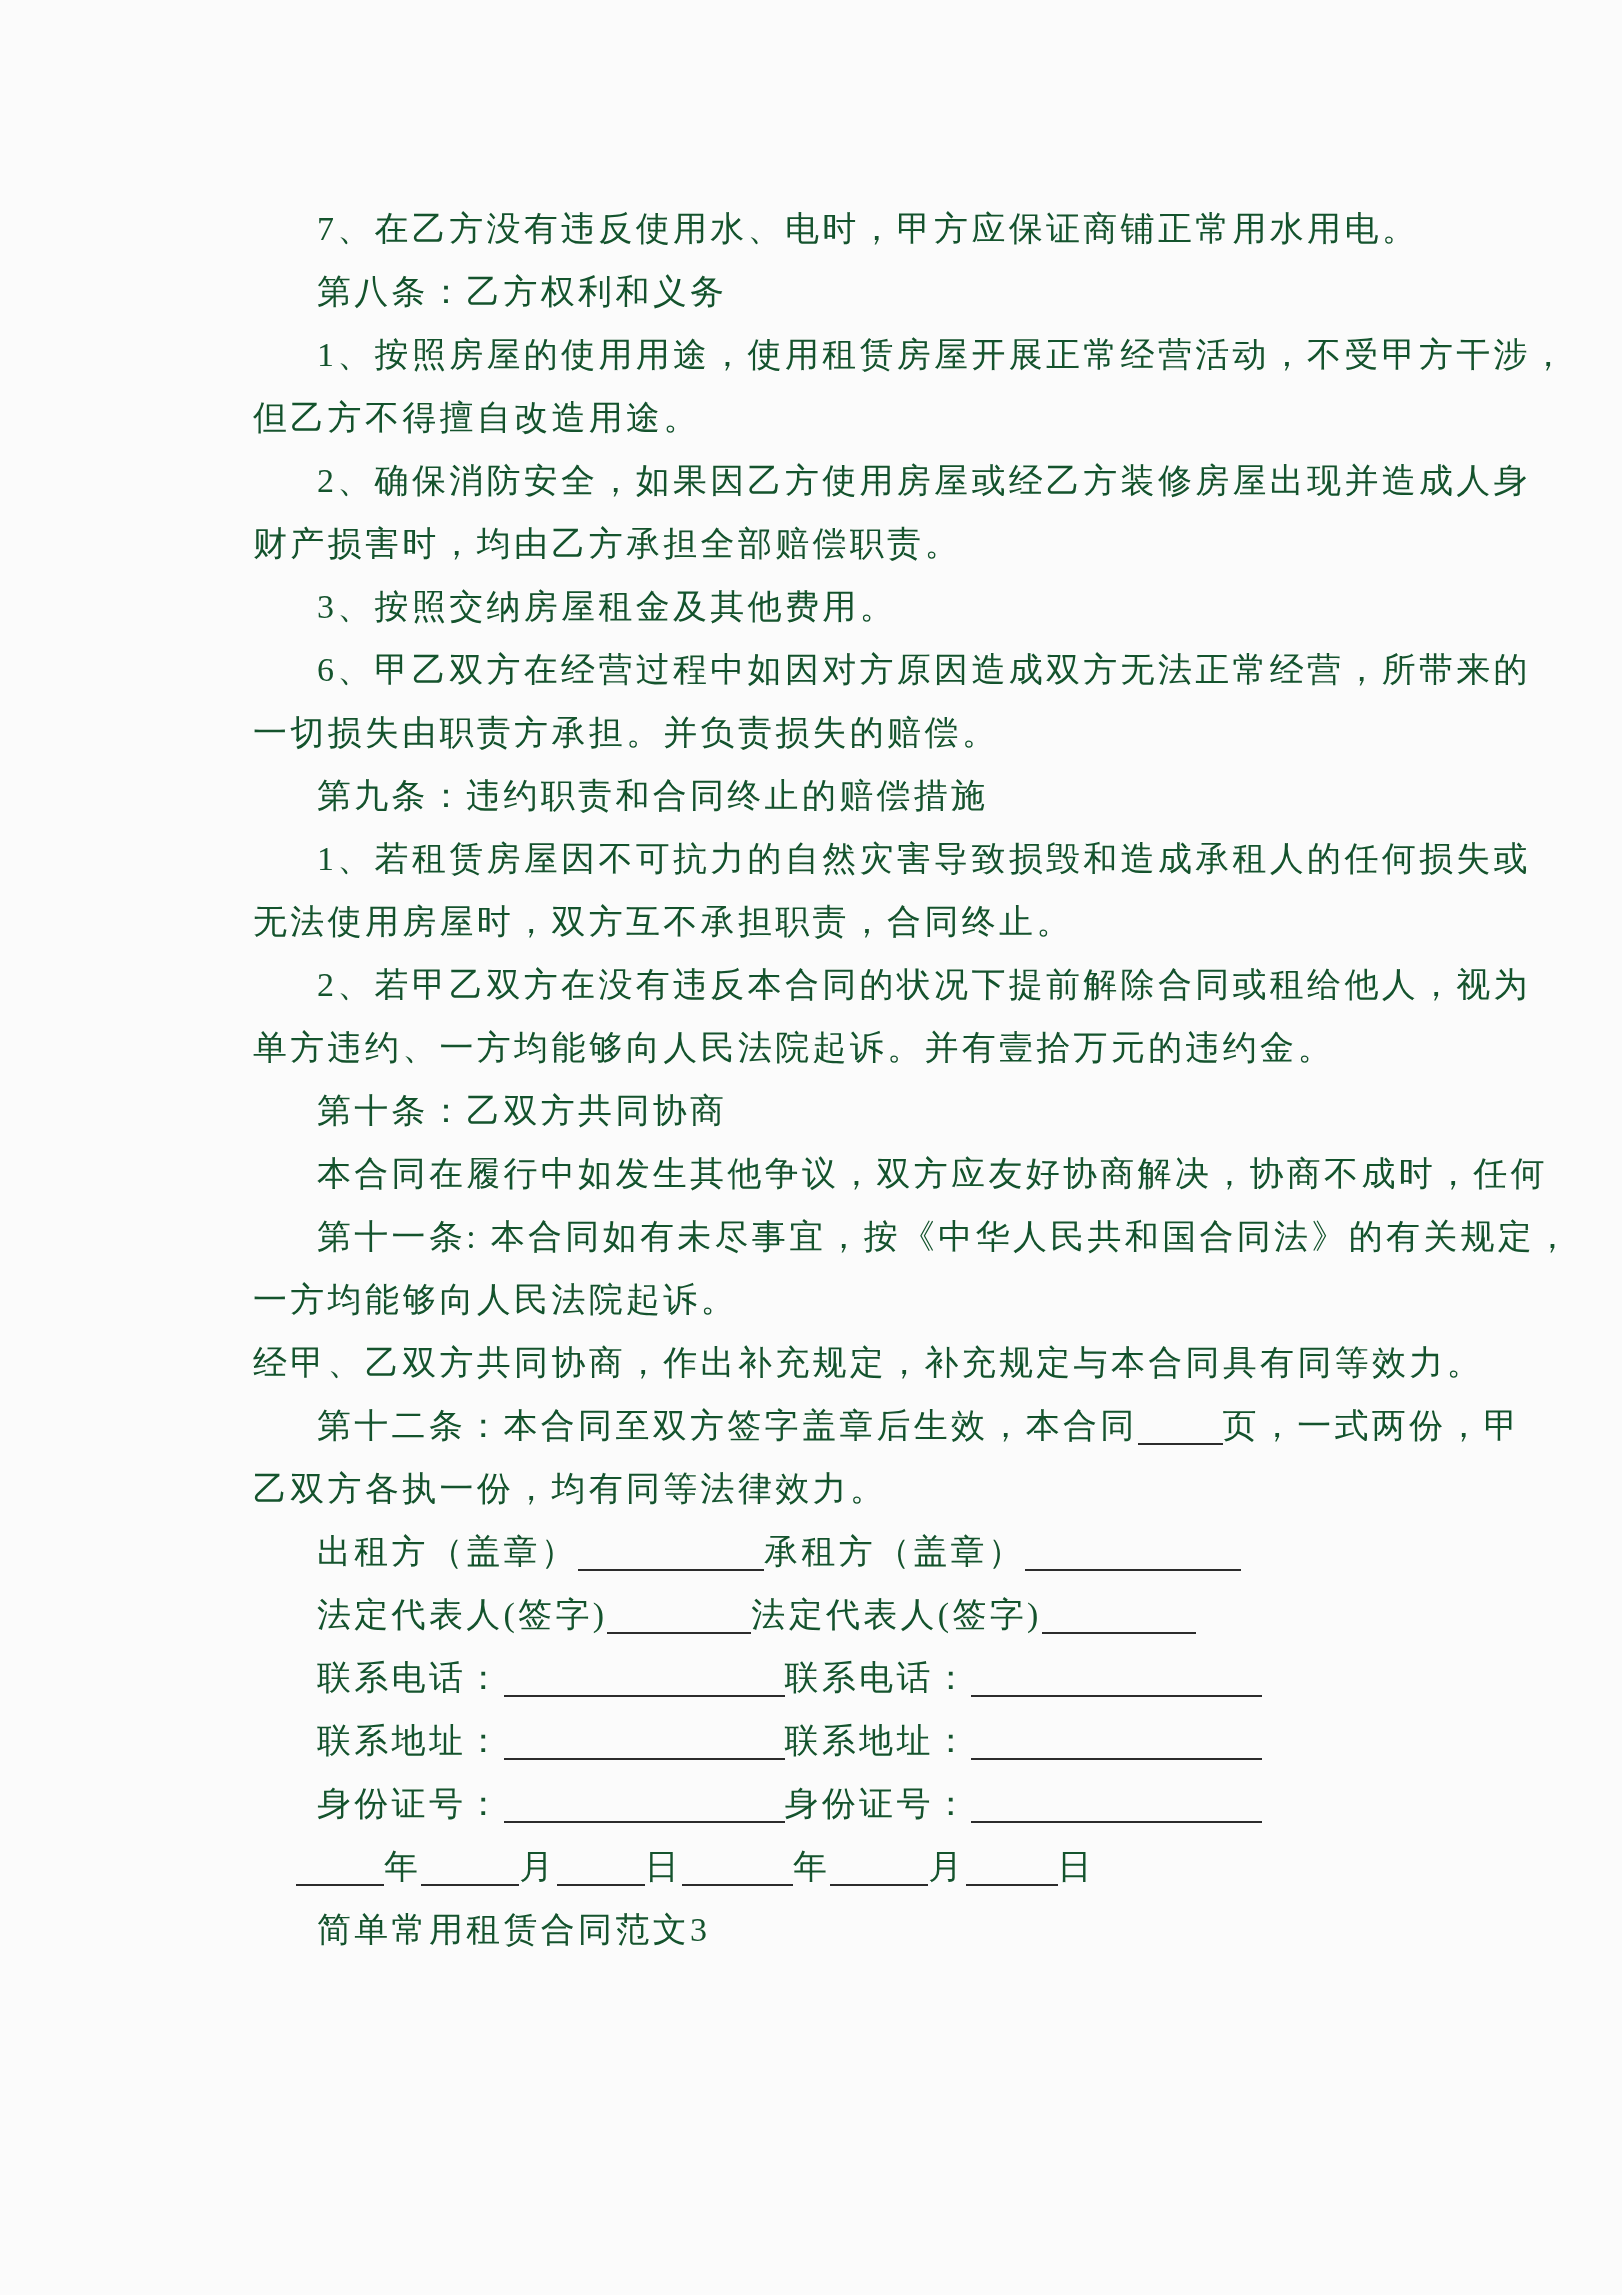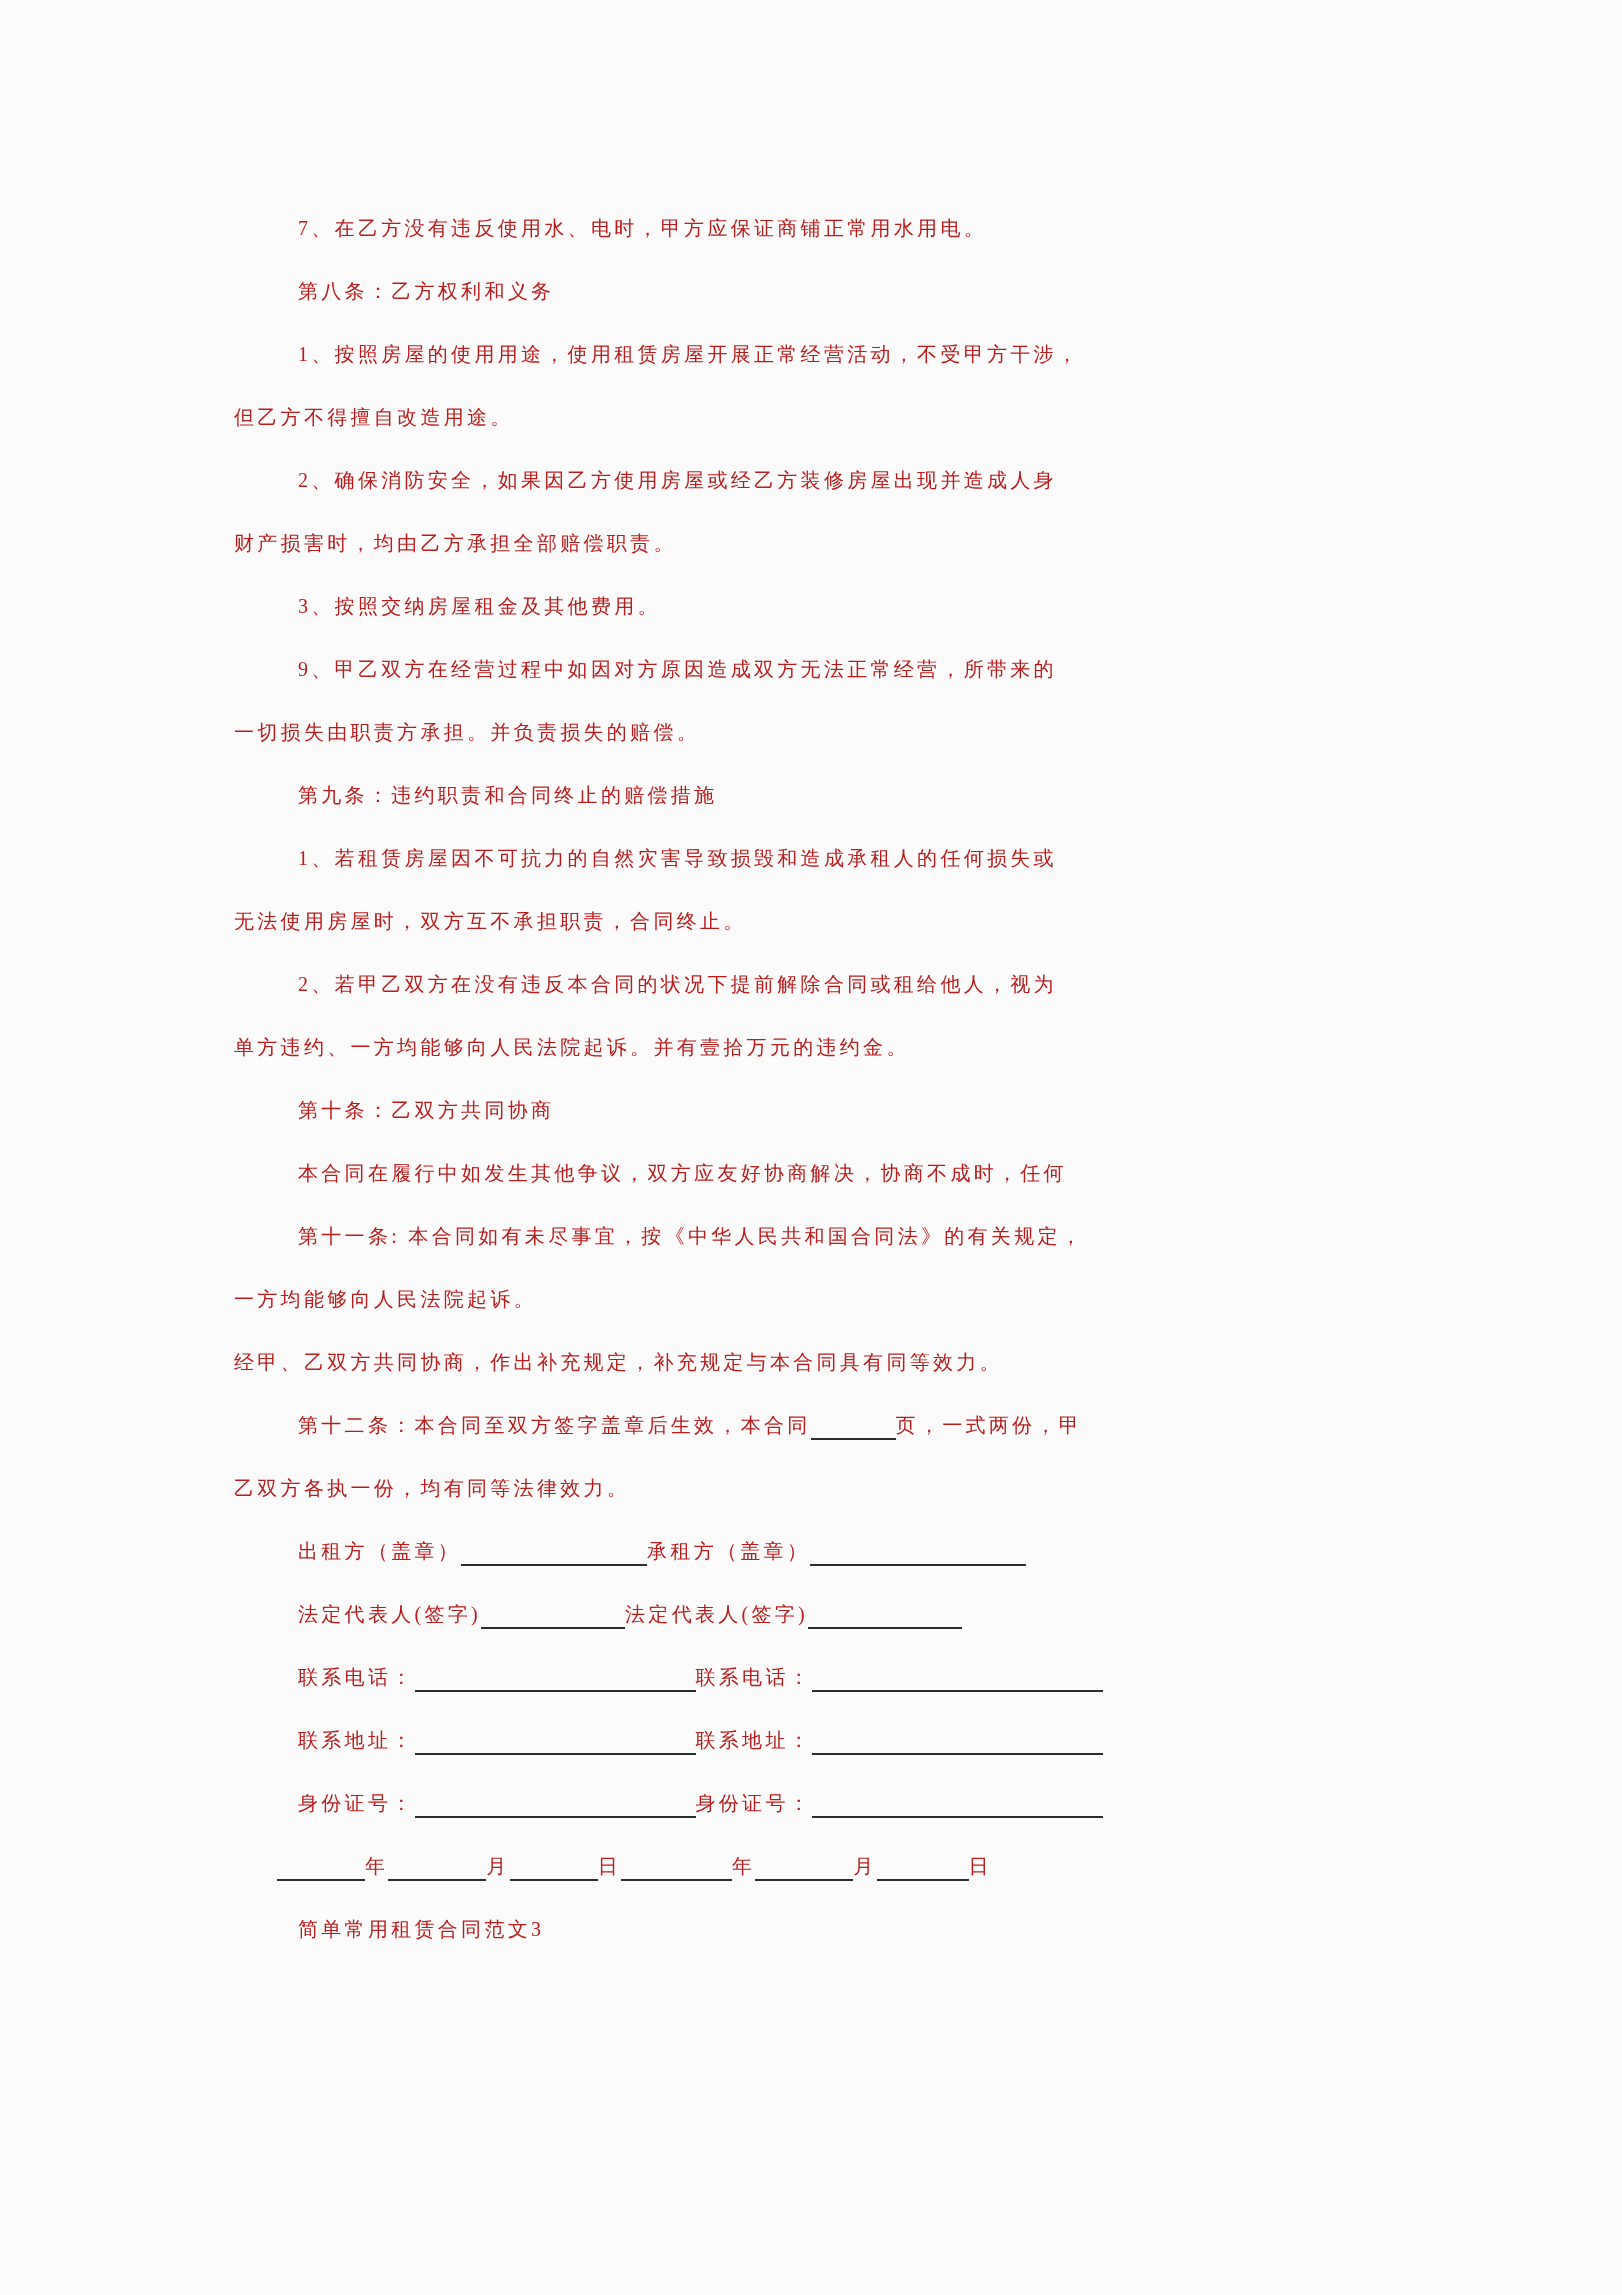--- a/index.html
+++ b/index.html
@@ -9,25 +9,25 @@
     font-family: "Liberation Serif", "DejaVu Serif", serif;
   }
   .page {
     position: relative;
     width: 1623px; height: 2295px;
     background: #fbfbfb;
     overflow: hidden;
   }
   .doc {
     position: absolute;
-    left: 234px; top: 197px; width: 1191px;
-    font-size: 20px;
+    left: 253px; top: 197px; width: 1191px;
+    font-size: 34px;
     line-height: 63px;
     letter-spacing: 3.3px;
-    color: #b91c1c;
+    color: #14532d;
     text-rendering: optimizeLegibility;
   }
   .line { white-space: nowrap; }
   .line.indent { padding-left: 64px; }
   .blank {
     display: inline-block;
     height: 0;
     border-bottom: 2px solid #2c2c2c;
     vertical-align: -7.9px;
   }
@@ -37,21 +37,21 @@
 
 <div class="page">
   <div class="doc">
       <div class="line indent">7、在乙方没有违反使用水、电时，甲方应保证商铺正常用水用电。</div>
       <div class="line indent">第八条：乙方权利和义务</div>
       <div class="line indent">1、按照房屋的使用用途，使用租赁房屋开展正常经营活动，不受甲方干涉，</div>
       <div class="line">但乙方不得擅自改造用途。</div>
       <div class="line indent">2、确保消防安全，如果因乙方使用房屋或经乙方装修房屋出现并造成人身</div>
       <div class="line">财产损害时，均由乙方承担全部赔偿职责。</div>
       <div class="line indent">3、按照交纳房屋租金及其他费用。</div>
-      <div class="line indent">9、甲乙双方在经营过程中如因对方原因造成双方无法正常经营，所带来的</div>
+      <div class="line indent">6、甲乙双方在经营过程中如因对方原因造成双方无法正常经营，所带来的</div>
       <div class="line">一切损失由职责方承担。并负责损失的赔偿。</div>
       <div class="line indent">第九条：违约职责和合同终止的赔偿措施</div>
       <div class="line indent">1、若租赁房屋因不可抗力的自然灾害导致损毁和造成承租人的任何损失或</div>
       <div class="line">无法使用房屋时，双方互不承担职责，合同终止。</div>
       <div class="line indent">2、若甲乙双方在没有违反本合同的状况下提前解除合同或租给他人，视为</div>
       <div class="line">单方违约、一方均能够向人民法院起诉。并有壹拾万元的违约金。</div>
       <div class="line indent">第十条：乙双方共同协商</div>
       <div class="line indent">本合同在履行中如发生其他争议，双方应友好协商解决，协商不成时，任何</div>
       <div class="line indent">第十一条: 本合同如有未尽事宜，按《中华人民共和国合同法》的有关规定，</div>
       <div class="line">一方均能够向人民法院起诉。</div>

